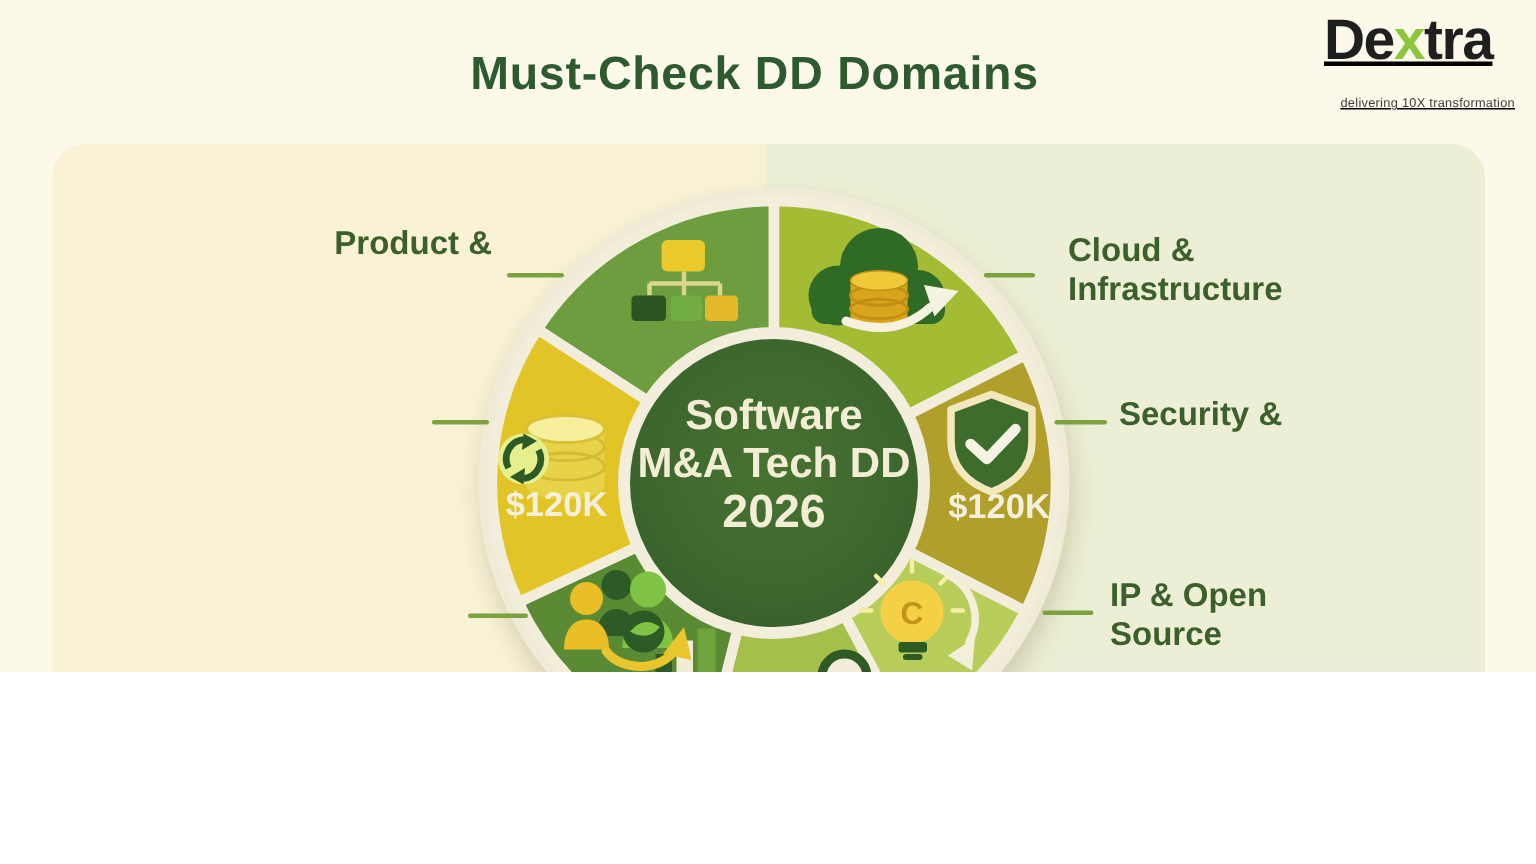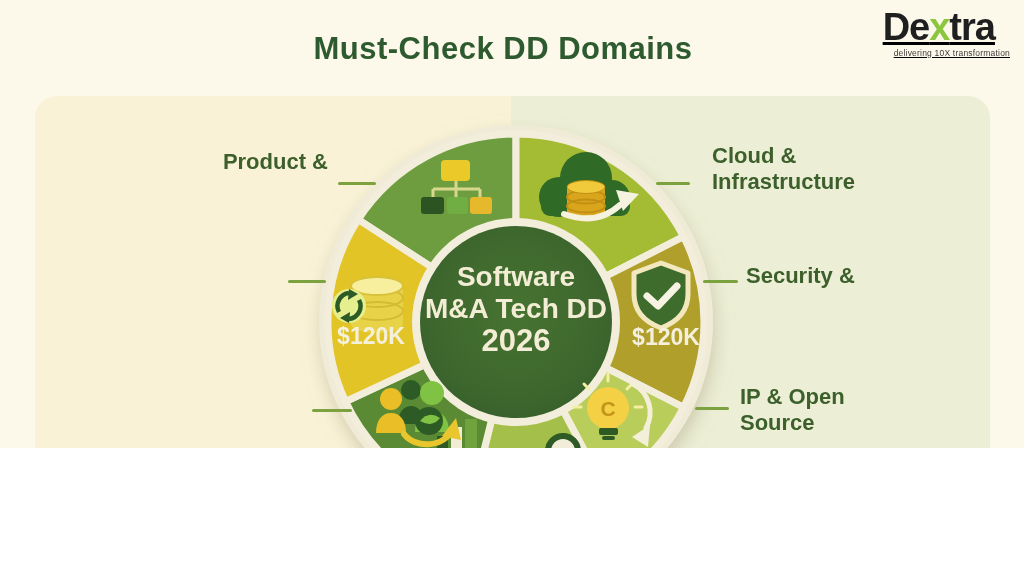--- a/index.html
+++ b/index.html
@@ -5,21 +5,21 @@
   html,body{margin:0;padding:0;}
   .stage{position:relative;width:1024px;height:448px;background:#fcf8ea;overflow:hidden;
          font-family:"Liberation Sans",sans-serif;}
   .panel{position:absolute;left:35px;top:96px;width:955px;height:461px;border-radius:22px;
          background:linear-gradient(90deg,#f9f2d6 0%,#f9f2d6 49.8%,#ecefd5 49.8%,#ecefd5 100%);}
   .title{position:absolute;left:0;top:31px;width:1006px;text-align:center;
          font-size:31px;font-weight:700;color:#2e5a2f;letter-spacing:.5px;}
   .logo{position:absolute;right:14px;top:8px;line-height:1;text-decoration:underline;}
   .logo .word{font-size:38px;font-weight:700;color:#1f1f1f;letter-spacing:-1px;}
   .logo .accent{color:#8cc63e;}
-  .logo .tag{margin-top:3px;font-size:8.5px;color:#3c3c3c;letter-spacing:.2px;padding-left:11px;}
+  .logo .tag{margin-top:18px;font-size:8.5px;color:#3c3c3c;letter-spacing:.2px;padding-left:11px;}
   svg.diagram{position:absolute;left:0;top:0;}
   .label{position:absolute;font-size:22px;font-weight:700;color:#3c5f2b;line-height:26px;}
   .label span{display:block;}
   .conn{position:absolute;height:3px;background:#7ba23f;border-radius:2px;}
   .center-label{position:absolute;left:386px;top:261px;width:260px;text-align:center;
                 color:#f2edd4;font-weight:700;line-height:32px;}
   .center-label .l1,.center-label .l2{font-size:28px;}
   .center-label .l3{font-size:31px;}
   .svgval{font:700 23px "Liberation Sans",sans-serif;fill:#f5f0dc;text-anchor:middle;}
   .bulbC{font:700 21px "Liberation Sans",sans-serif;fill:#c3941a;text-anchor:middle;}
@@ -152,21 +152,21 @@
     <span>Product &amp;</span>
   </div>
   <div class="conn" style="left:338px;top:182px;width:38px;"></div>
 
   <div class="label" style="left:196px;top:265px;width:170px;">
   </div>
   <div class="conn" style="left:288px;top:280px;width:38px;"></div>
 
   <div class="conn" style="left:312px;top:409px;width:40px;"></div>
 
-  <div class="label" style="left:712px;top:143px;width:230px;">
+  <div class="label" style="left:712px;top:154px;width:230px;">
     <span>Cloud &amp;</span>
     <span>Infrastructure</span>
   </div>
   <div class="conn" style="left:656px;top:182px;width:34px;"></div>
 
   <div class="label" style="left:746px;top:263px;width:200px;">
     <span>Security &amp;</span>
   </div>
   <div class="conn" style="left:703px;top:280px;width:35px;"></div>
 

